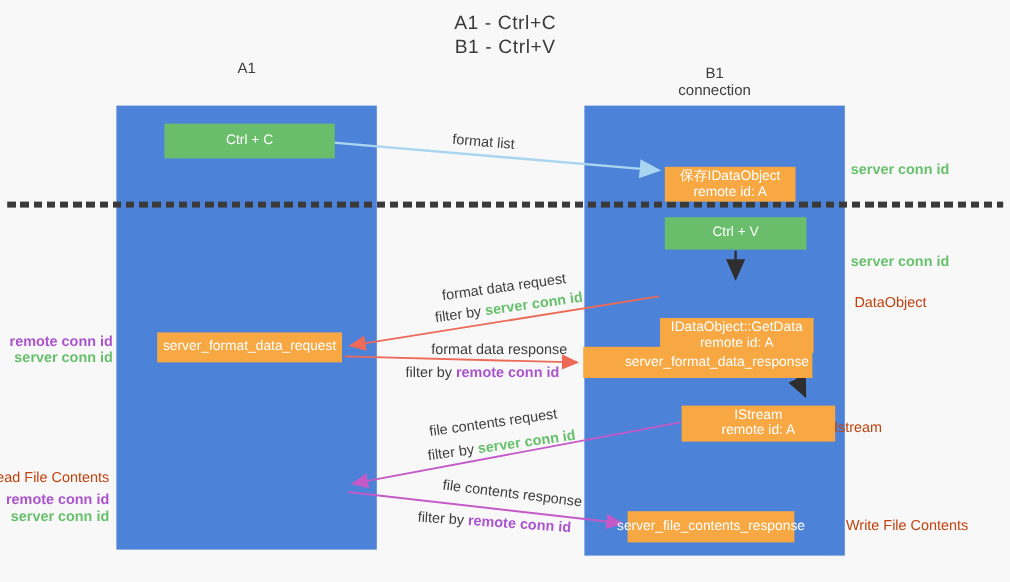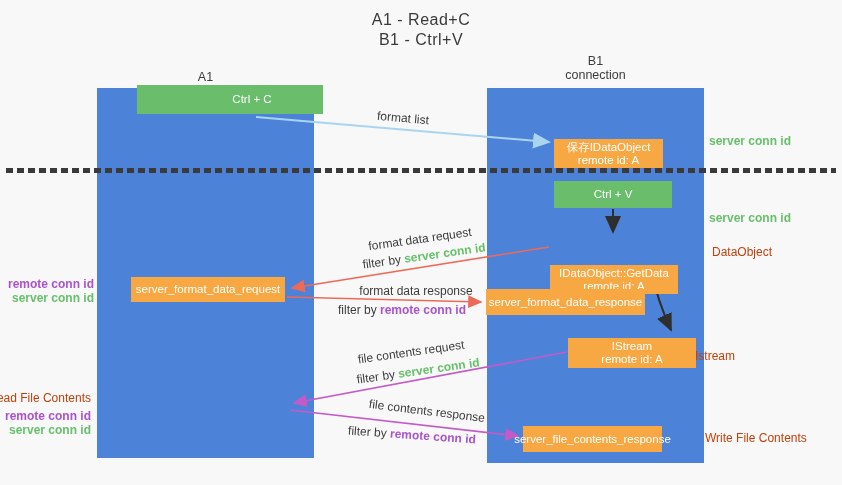--- a/index.html
+++ b/index.html
@@ -25,25 +25,25 @@
   .side.right-align{text-align:right;}
   .dark{color:#c2410c;}
   svg.arrows{left:0;top:0;pointer-events:none;}
 </style>
 </head>
 <body>
 
 <div class="stage">
 
   <div class="abs title">
-    <div>A1 - Read+C</div>
+    <div>A1 - Ctrl+C</div>
     <div>B1 - Ctrl+V</div>
   </div>
 
-  <div class="abs col-header" style="left:97px;top:70px;">
+  <div class="abs col-header" style="left:97px;top:50px;">
     <div>A1</div>
   </div>
   <div class="abs col-header" style="left:487px;top:54px;">
     <div>B1</div>
     <div>connection</div>
   </div>
 
   <div class="abs column" style="left:97px;top:88px;width:217px;height:370px;"></div>
   <div class="abs column" style="left:487px;top:88px;width:217px;height:375px;"></div>
 
@@ -66,38 +66,38 @@
     </defs>
     <line x1="256" y1="117" x2="549" y2="142" stroke="#a9d5f1" stroke-width="2" marker-end="url(#m-blue)"></line>
     <line x1="613" y1="209" x2="613" y2="232" stroke="#2e2e2e" stroke-width="2" marker-end="url(#m-black)"></line>
     <path d="M650,267 Q658,302 671,330" fill="none" stroke="#2e2e2e" stroke-width="2" marker-end="url(#m-black)"></path>
     <line x1="549" y1="247" x2="292" y2="288" stroke="#ee6a58" stroke-width="1.6" marker-end="url(#m-red)"></line>
     <line x1="287" y1="297" x2="481" y2="302" stroke="#ee6a58" stroke-width="1.6" marker-end="url(#m-red)"></line>
     <line x1="567" y1="352" x2="294" y2="403" stroke="#c45ac8" stroke-width="1.6" marker-end="url(#m-mag)"></line>
     <line x1="290" y1="410" x2="518" y2="436" stroke="#c45ac8" stroke-width="1.6" marker-end="url(#m-mag)"></line>
   </svg>
 
-  <div class="abs node green" style="left:137px;top:85px;width:142px;height:29px;padding-left:44px;">
+  <div class="abs node green" style="left:137px;top:103px;width:142px;height:29px;">
     <span>Ctrl + C</span>
   </div>
   <div class="abs node orange" style="left:554px;top:139px;width:109px;height:29px;">
     <span>保存IDataObject</span>
     <span>remote id: A</span>
   </div>
   <div class="abs node green" style="left:554px;top:181px;width:118px;height:27px;">
     <span>Ctrl + V</span>
   </div>
   <div class="abs node orange" style="left:550px;top:237px;width:128px;height:29px;margin-top:28px;">
     <span>IDataObject::GetData</span>
     <span>remote id: A</span>
   </div>
   <div class="abs node orange" style="left:131px;top:277px;width:154px;height:25px;">
     <span>server_format_data_request</span>
   </div>
-  <div class="abs node orange" style="left:486px;top:289px;width:159px;height:26px;">
+  <div class="abs node orange" style="left:486px;top:289px;width:159px;height:26px;padding-left:32px;">
     <span>server_format_data_response</span>
   </div>
   <div class="abs node orange" style="left:568px;top:338px;width:128px;height:30px;">
     <span>IStream</span>
     <span>remote id: A</span>
   </div>
   <div class="abs node orange" style="left:523px;top:426px;width:139px;height:26px;">
     <span>server_file_contents_response</span>
   </div>
 

